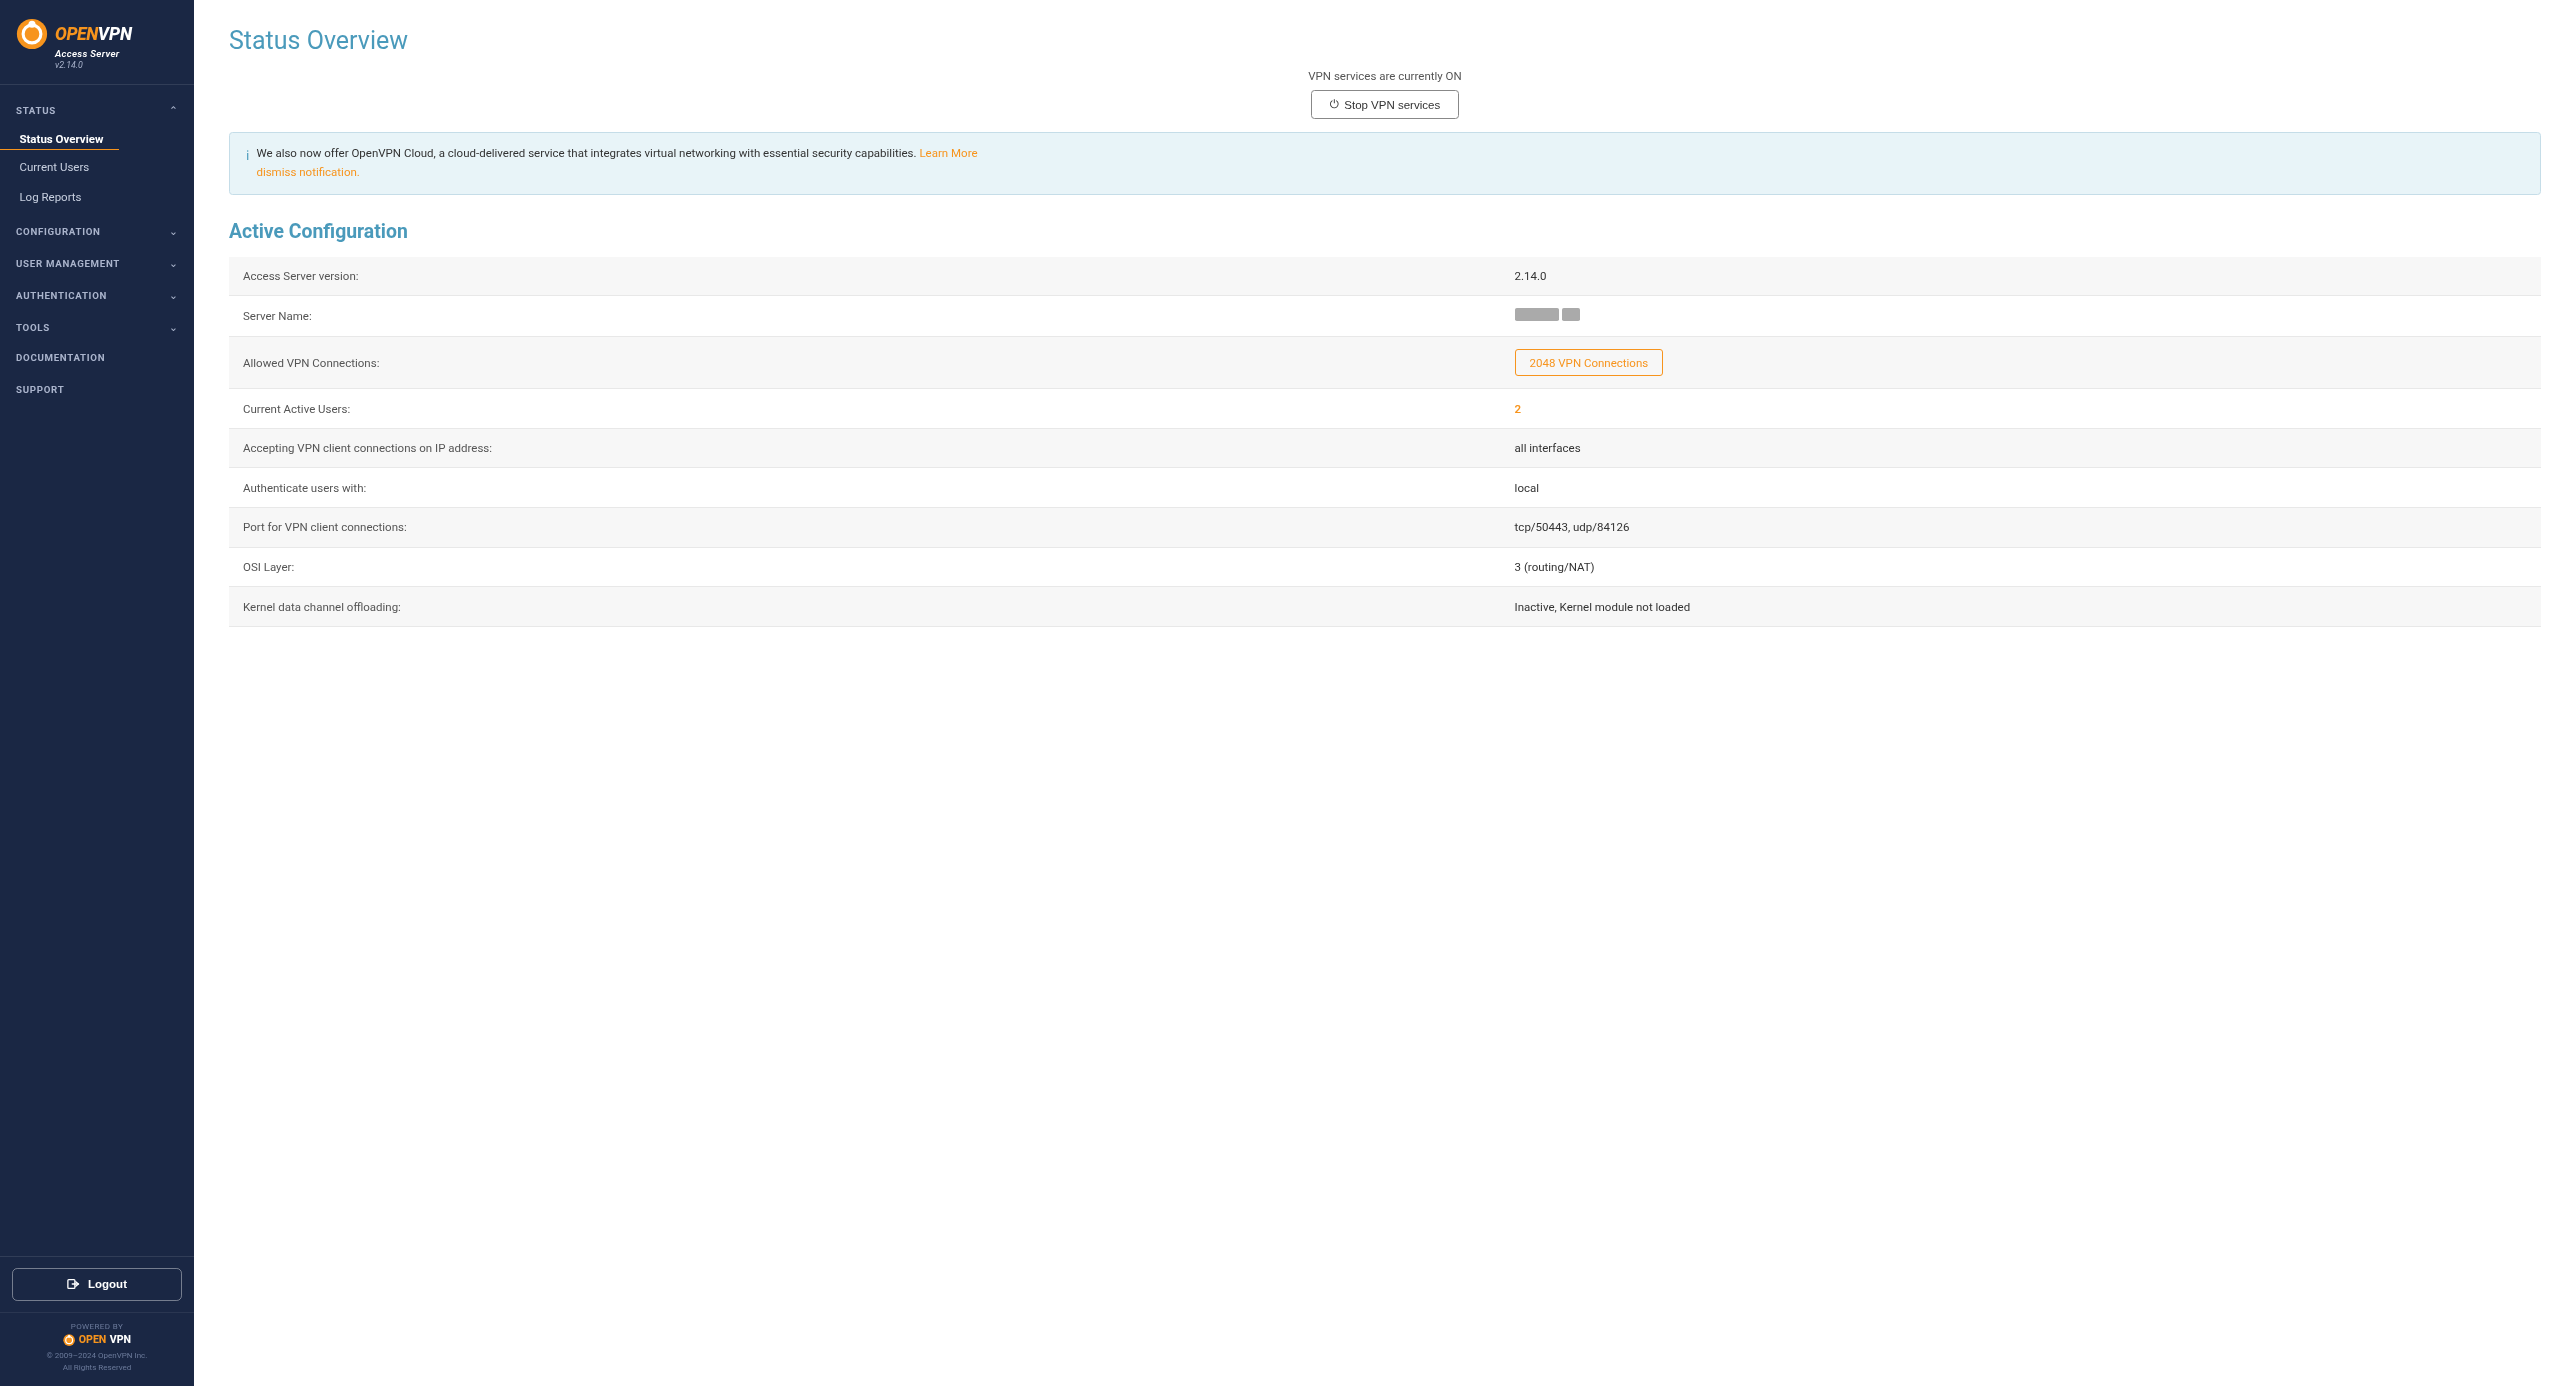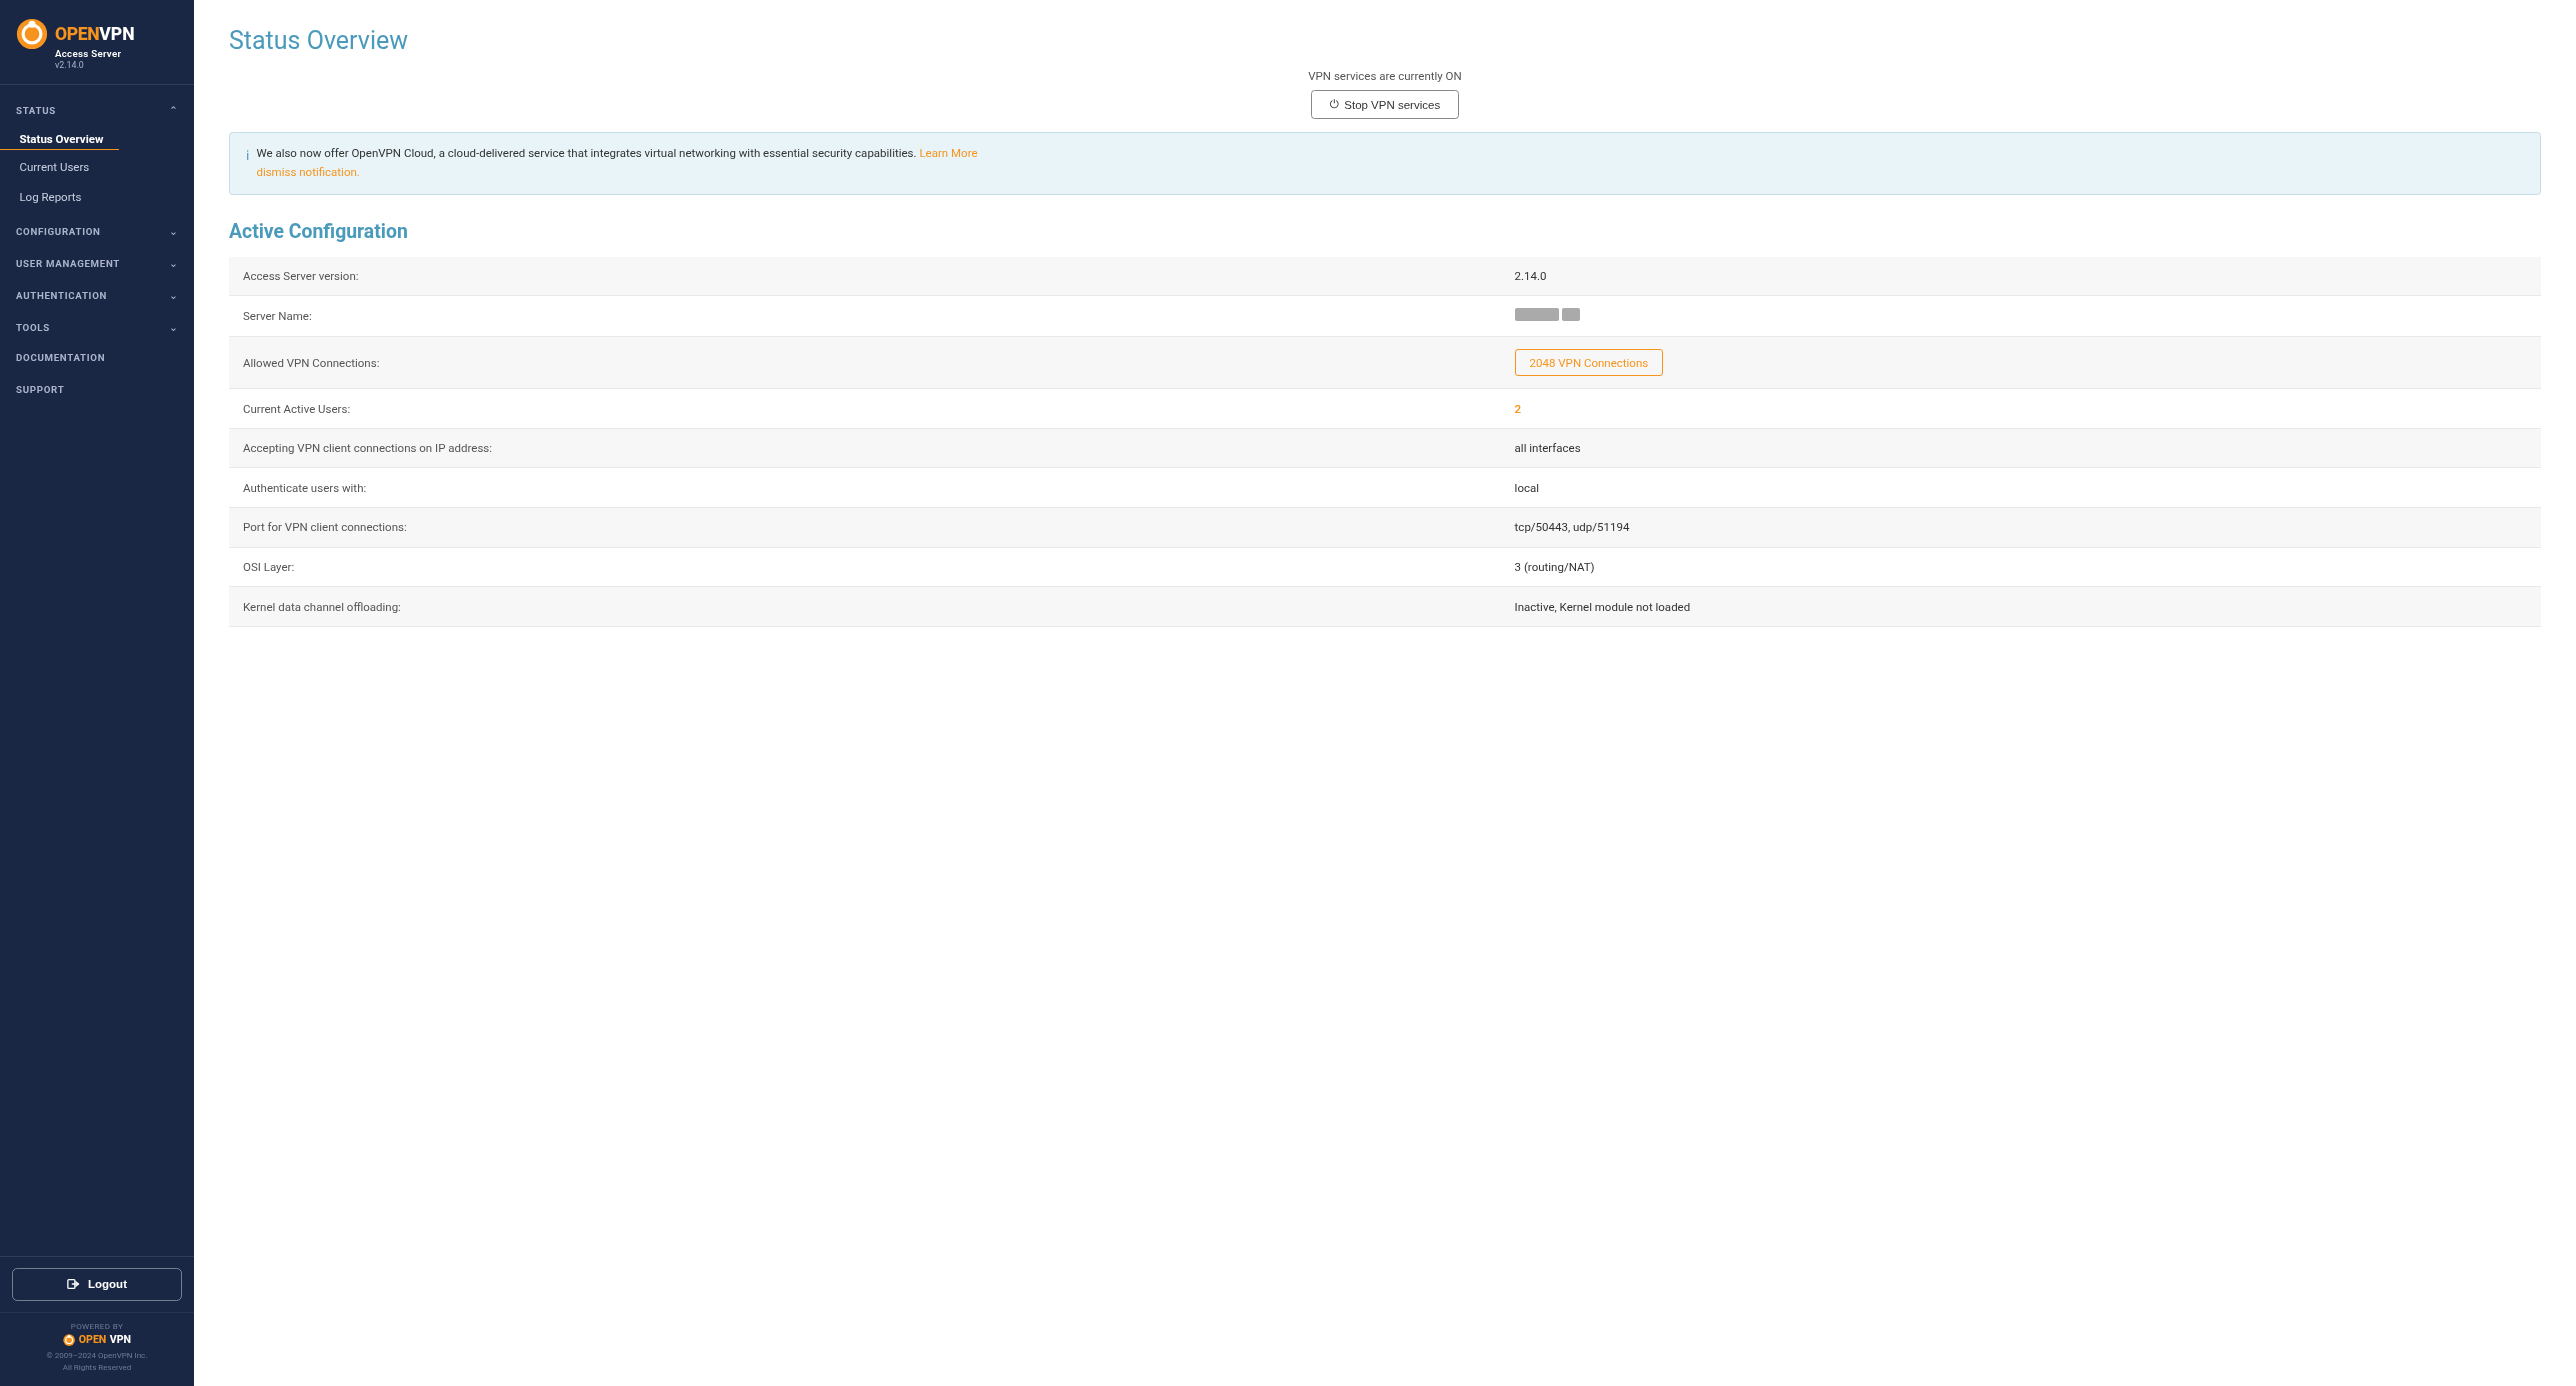--- a/index.html
+++ b/index.html
@@ -12,20 +12,21 @@
       background: #1a2744;
       color: #fff;
       display: flex;
       flex-direction: column;
       height: 100vh;
       overflow-y: auto;
     }
     .sidebar-logo {
       padding: 17.6px 16px 14px;
       border-bottom: 0.9px solid rgba(255,255,255,0.1);
+      font-style: italic;
     }
     .logo-row {
       display: flex;
       align-items: center;
       gap: 7px;
     }
     .logo-icon {
       width: 32px;
       height: 32px;
     }
@@ -431,21 +432,21 @@
         <tr>
           <td>Accepting VPN client connections on IP address:</td>
           <td>all interfaces</td>
         </tr>
         <tr>
           <td>Authenticate users with:</td>
           <td>local</td>
         </tr>
         <tr>
           <td>Port for VPN client connections:</td>
-          <td>tcp/50443, udp/51194</td>
+          <td>tcp/50443, udp/84126</td>
         </tr>
         <tr>
           <td>OSI Layer:</td>
           <td>3 (routing/NAT)</td>
         </tr>
         <tr>
           <td>Kernel data channel offloading:</td>
           <td>Inactive, Kernel module not loaded</td>
         </tr>
       </tbody>

